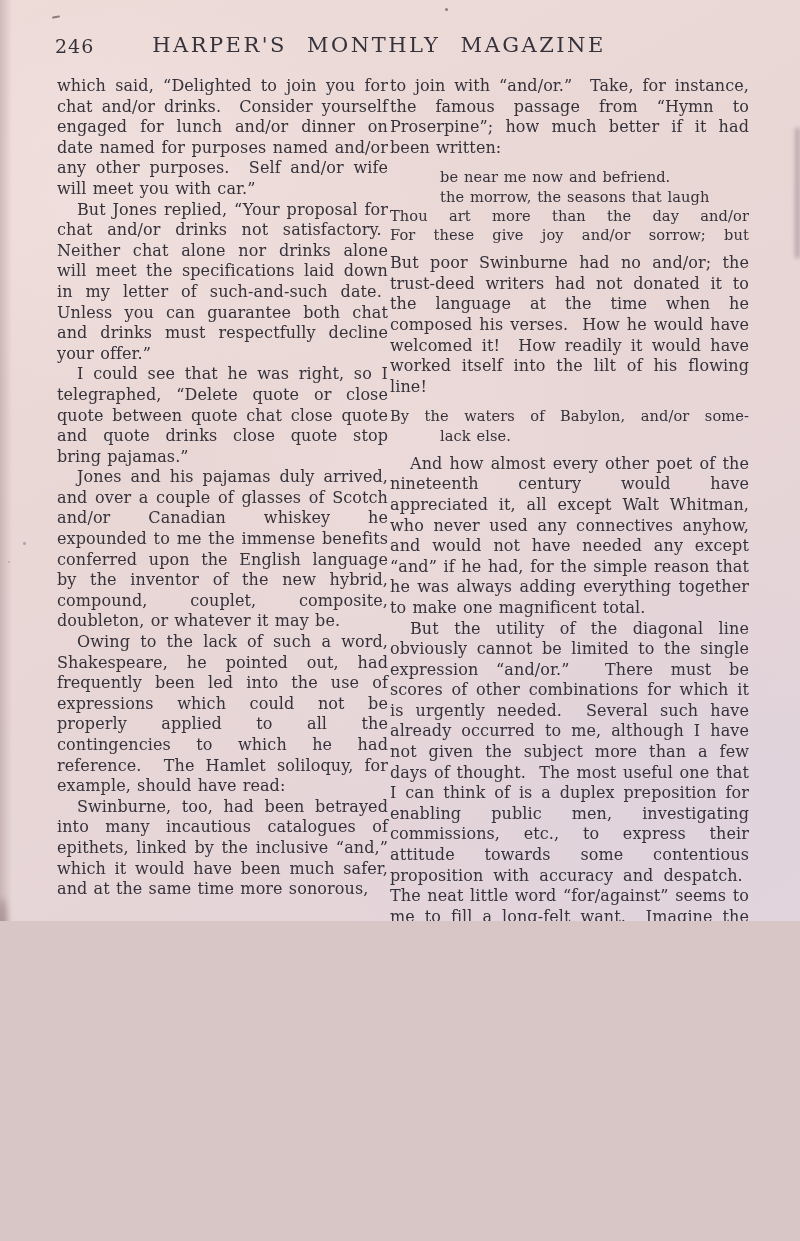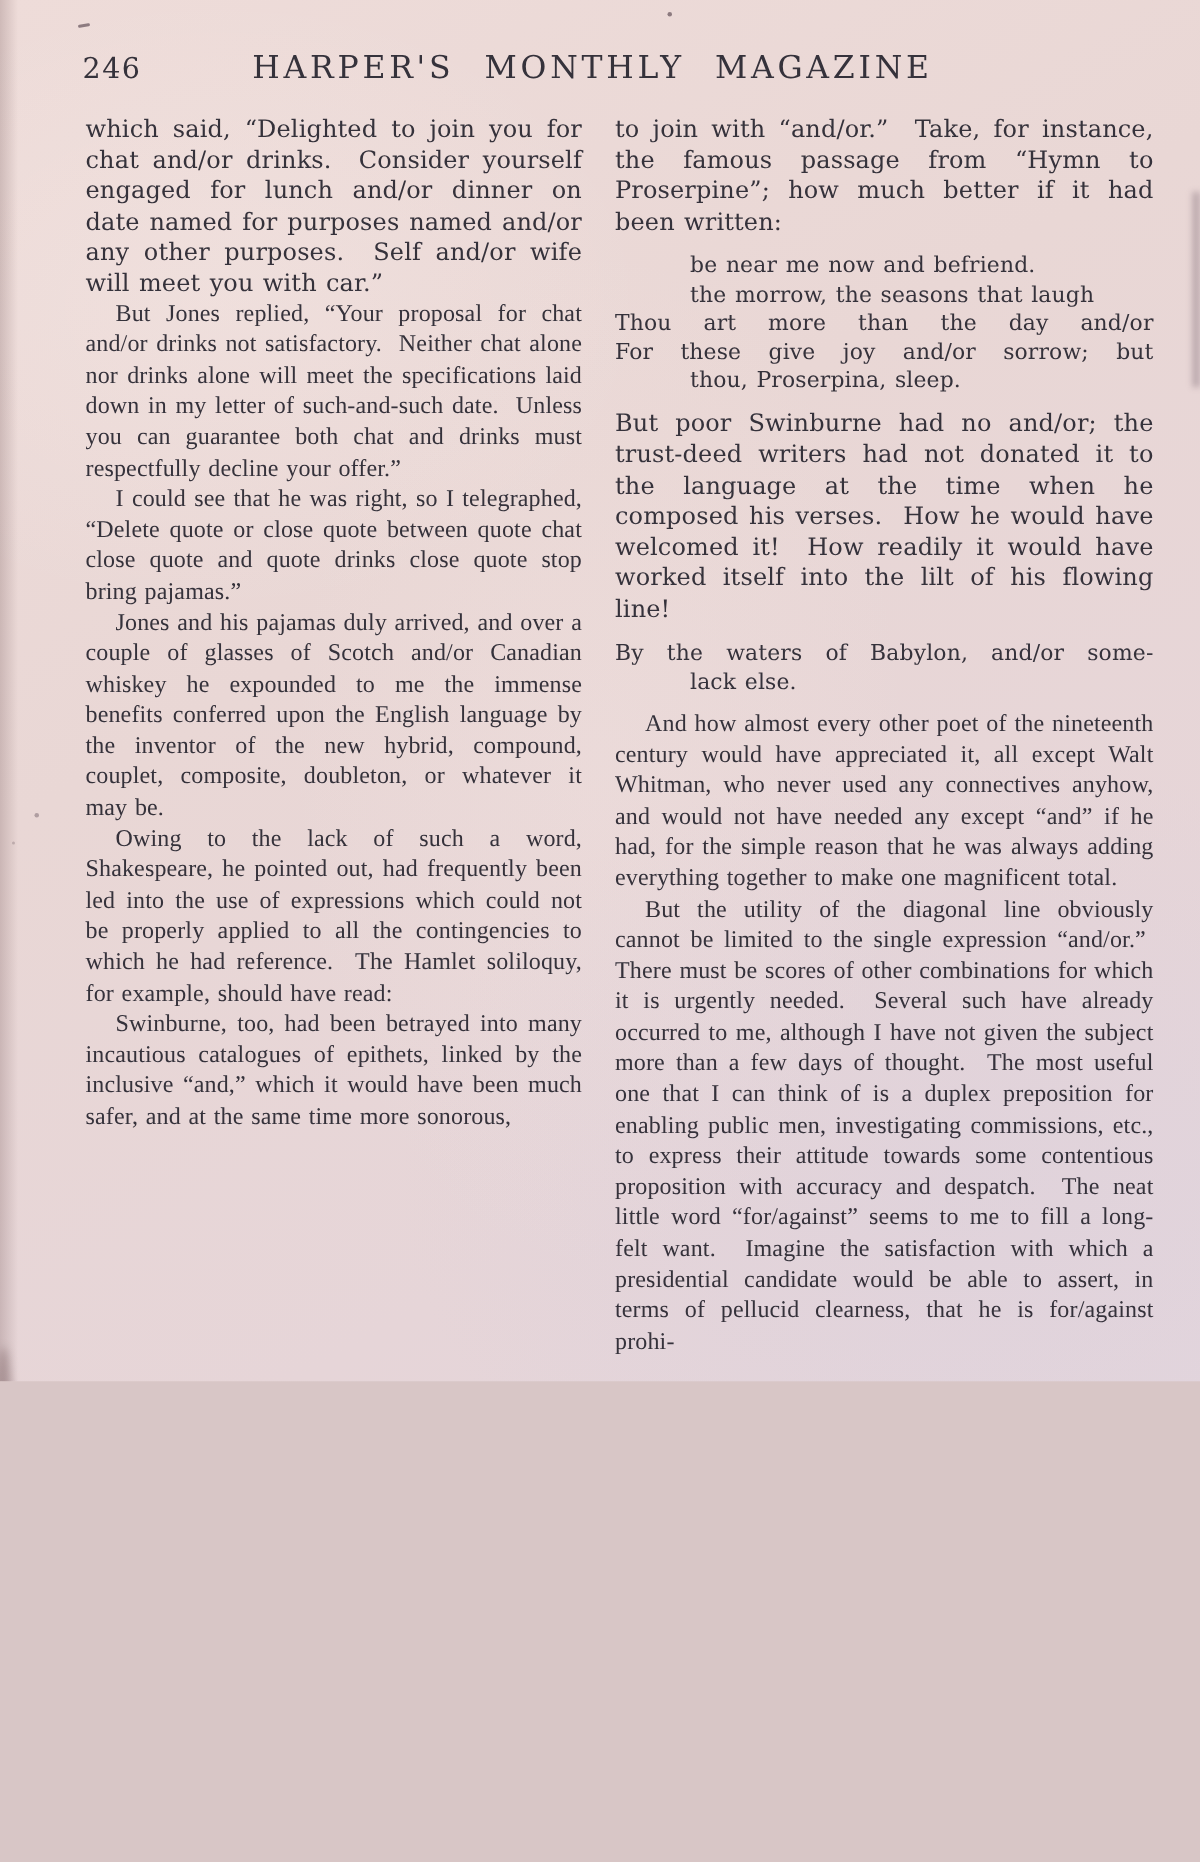--- a/index.html
+++ b/index.html
@@ -44,40 +44,40 @@
   .speck.s2 { left: 52px;  top: 16px;  width: 8px; height: 2px; border-radius: 1px; transform: rotate(-10deg); }
   .speck.s3 { left: 23px;  top: 542px; width: 3px; height: 3px; opacity: .6; }
   .speck.s4 { left: 170px; top: 1219px; width: 3px; height: 2px; opacity: .35; }
   .speck.s5 { left: 8px;   top: 561px; width: 2px; height: 2px; opacity: .4; }
 
   .page-number {
     position: absolute; left: 55px; top: 35px;
     font-size: 19px; letter-spacing: 1px;
   }
   .magazine-title {
-    position: absolute; left: 148px; top: 33px; width: 494px;
+    position: absolute; left: 132px; top: 33px; width: 494px;
     text-align: center;
     font-size: 21px;
     letter-spacing: 2.5px;
     word-spacing: 11px;
   }
 
   .col {
     position: absolute; top: 76px;
     font-size: 16px;
     line-height: 20.6px;
     text-align: justify;
     letter-spacing: 0.1px;
     word-spacing: 1px;
   }
   .col-left  { left: 57px;  width: 331px; }
-  .col-right { left: 410px; width: 359px; }
+  .col-right { left: 390px; width: 359px; }
 
   p.para { margin: 0; }
-  p.para.indent { text-indent: 20px; font-family: Liberation Serif, serif; }
+  p.para.indent { text-indent: 20px; }
 
   .verse {
     margin: 9px 0 9px 0;
     font-size: 14.6px;
     line-height: 19.2px;
     text-align: left;
   }
   .verse .vline { text-align: left; }
   .verse .vline.vi { margin-left: 50px; }
   .verse .vline.jl { text-align: justify; text-align-last: justify; }
@@ -108,21 +108,20 @@
     <p class="para indent">Swinburne, too, had been betrayed into many incautious catalogues of epithets, linked by the inclusive “and,” which it would have been much safer, and at the same time more sonorous,</p>
   </div>
 
   <div class="col col-right">
     <p class="para">to join with “and/or.”&nbsp; Take, for instance, the famous passage from “Hymn to Proserpine”; how much better if it had been written:</p>
     <div class="verse">
       <div class="vline vi">be near me now and befriend.</div>
       <div class="vline vi">the morrow, the seasons that laugh</div>
       <div class="vline jl">Thou art more than the day and/or</div>
       <div class="vline jl">For these give joy and/or sorrow; but</div>
-      <div class="vline vi">thou, Proserpina, sleep.</div>
     </div>
     <p class="para">But poor Swinburne had no and/or; the trust-deed writers had not donated it to the language at the time when he composed his verses.&nbsp; How he would have welcomed it!&nbsp; How readily it would have worked itself into the lilt of his flowing line!</p>
     <div class="verse">
       <div class="vline jl">By the waters of Babylon, and/or some-</div>
       <div class="vline vi">lack else.</div>
     </div>
     <p class="para indent">And how almost every other poet of the nineteenth century would have appreciated it, all except Walt Whitman, who never used any connectives anyhow, and would not have needed any except “and” if he had, for the simple reason that he was always adding everything together to make one magnificent total.</p>
     <p class="para indent">But the utility of the diagonal line obviously cannot be limited to the single expression “and/or.”&nbsp; There must be scores of other combinations for which it is urgently needed.&nbsp; Several such have already occurred to me, although I have not given the subject more than a few days of thought.&nbsp; The most useful one that I can think of is a duplex preposition for enabling public men, investigating commissions, etc., to express their attitude towards some contentious proposition with accuracy and despatch.&nbsp; The neat little word “for/against” seems to me to fill a long-felt want.&nbsp; Imagine the satisfaction with which a presidential candidate would be able to assert, in terms of pellucid clearness, that he is for/against prohi-</p>
   </div>
 

